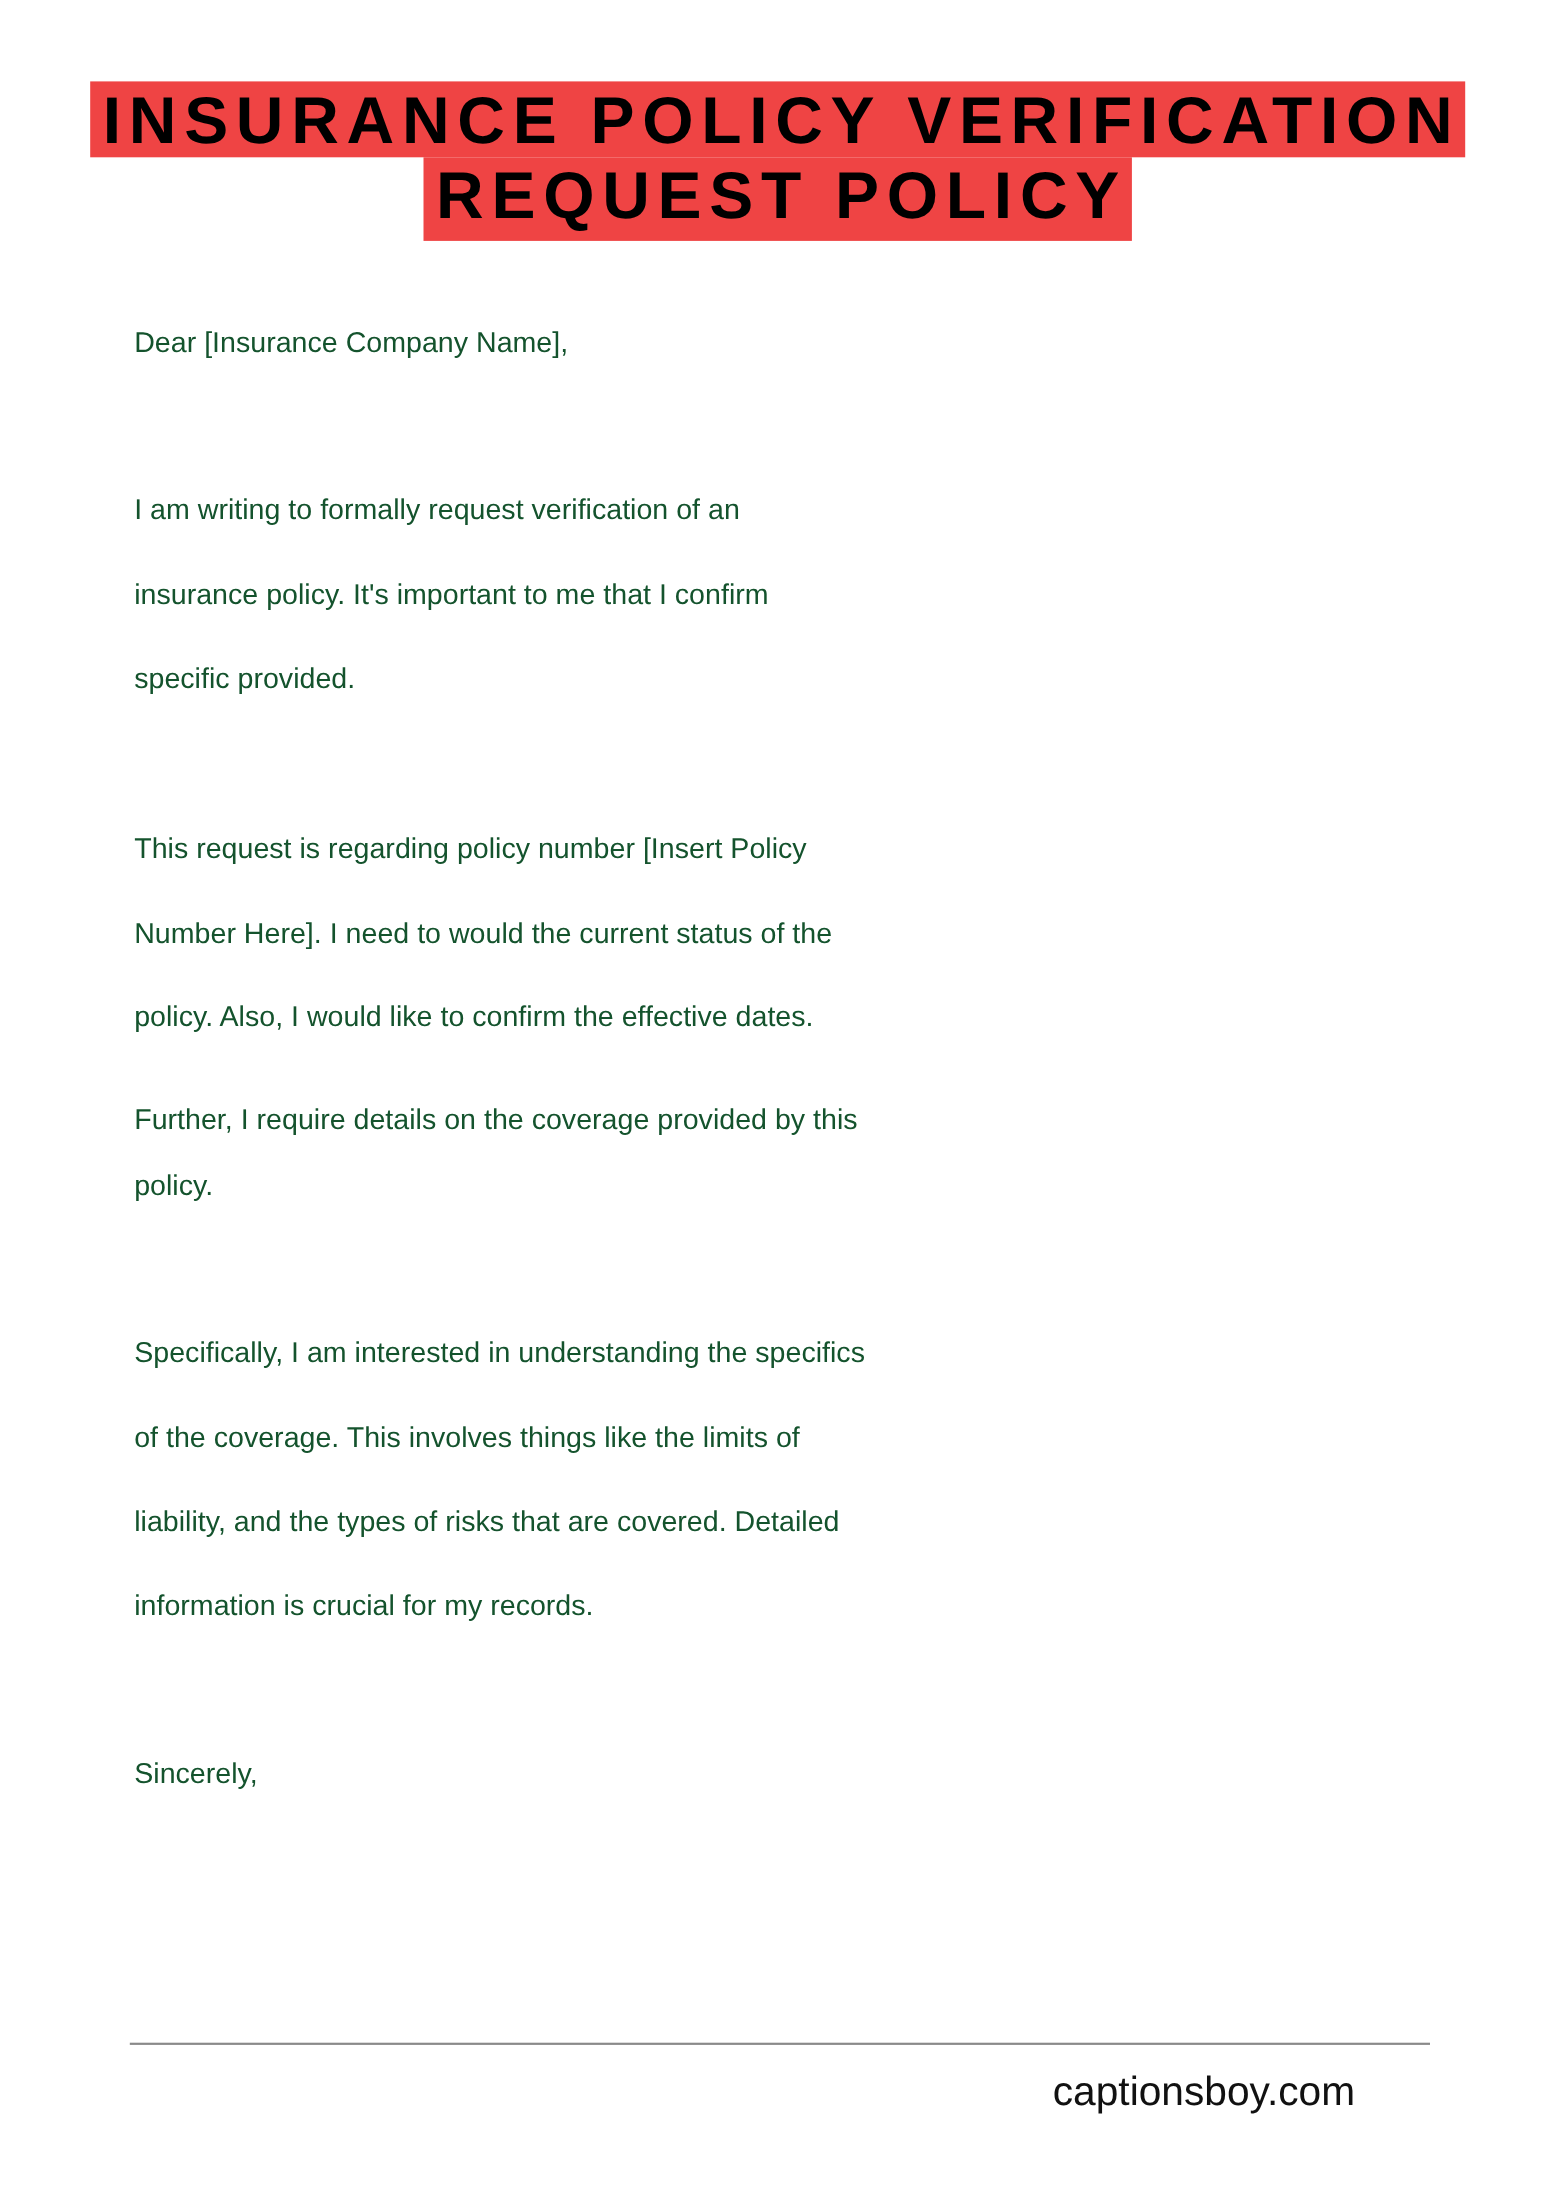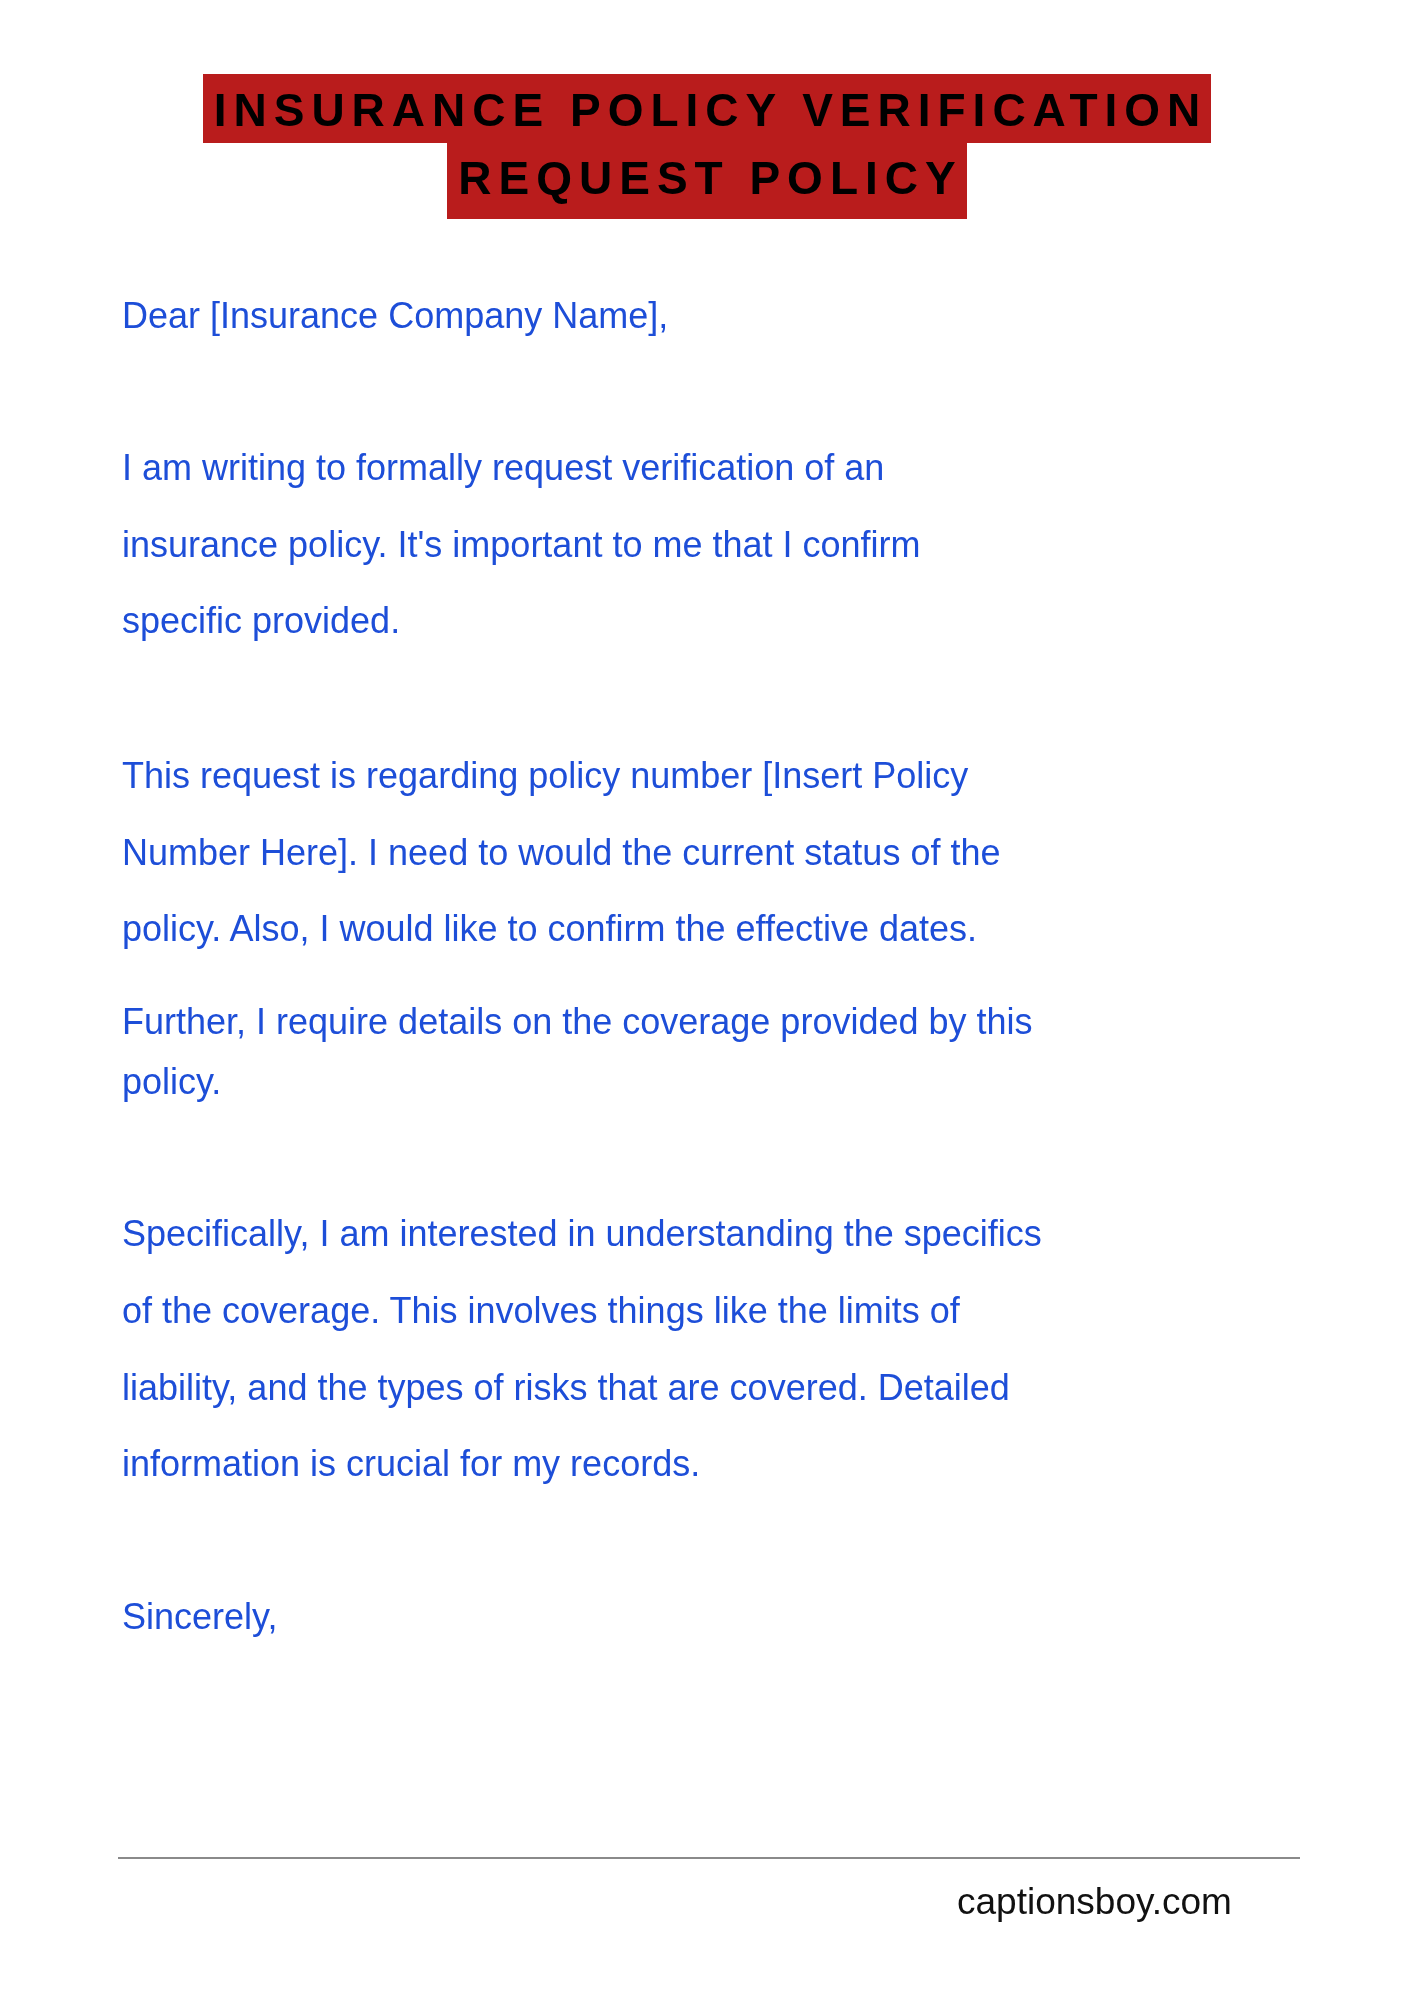--- a/index.html
+++ b/index.html
@@ -1,40 +1,40 @@
 <!DOCTYPE html>
 <html><head>
   <meta charset="utf-8">
   <style>
     html, body { margin: 0; padding: 0; background: #ffffff; }
     body { width: 1414px; height: 2000px; position: relative; overflow: hidden; }
     .page { position: absolute; left: 0; top: 0; width: 1414px; height: 2000px; background: #ffffff; }
     .title-wrap { position: absolute; left: 0; width: 1414px; text-align: center; }
     .title-line {
       display: inline-block;
-      background: #b91c1c;
+      background: #ef4444;
       color: #000000;
       font-family: "Liberation Sans", sans-serif;
       font-weight: bold;
-      font-size: 46px;
+      font-size: 60px;
       letter-spacing: 7px;
       line-height: 69px;
       white-space: nowrap;
       padding: 0 4px 0 11px;
     }
     #title1 { top: 74px; }
     #title1 .title-line { height: 69px; line-height: 72px; }
     #title2 { top: 143px; }
     #title2 .title-line { height: 76px; line-height: 70px; }
     .line {
       position: absolute;
       left: 122px;
       font-family: "Liberation Sans", sans-serif;
-      font-size: 36px;
-      color: #1d4ed8;
+      font-size: 26px;
+      color: #14532d;
       white-space: nowrap;
       line-height: 1;
     }
     .divider {
       position: absolute;
       left: 118px; top: 1857px;
       width: 1182px; height: 2px;
       background: #8a8a8a;
     }
     .footer-brand {

